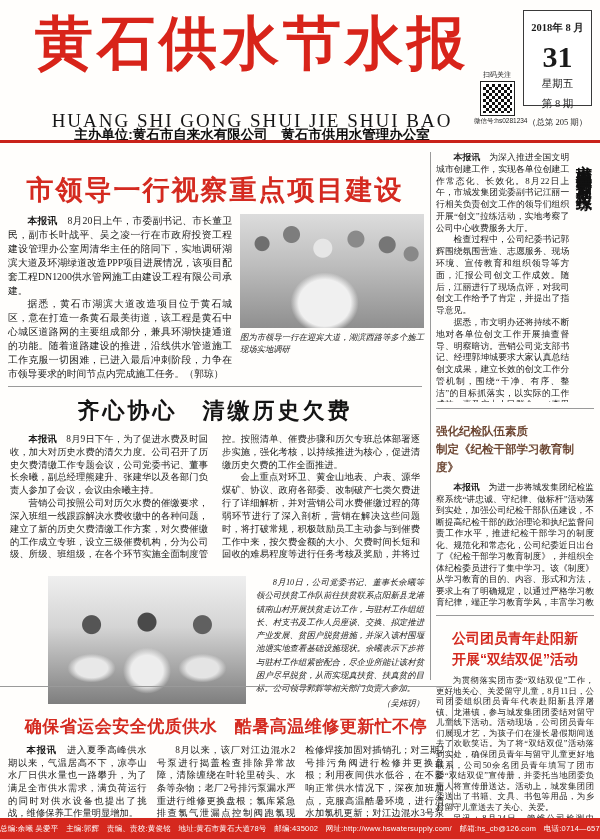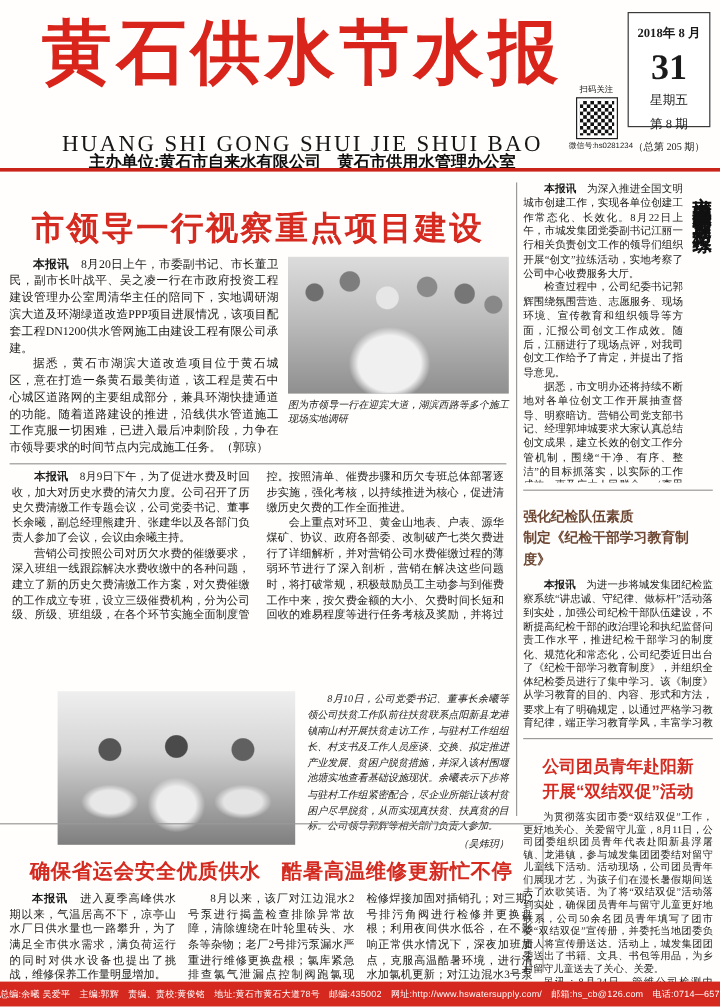--- a/index.html
+++ b/index.html
@@ -189,20 +189,21 @@
         <div class="a1-photo-col">
           <div class="photo photo1"></div>
           <div class="a1-caption">图为市领导一行在迎宾大道，湖滨西路等多个施工现场实地调研</div>
         </div>
       </div>
     </div>
 
     <div class="hrule left-rule1"></div>
 
     <div class="a2">
+      <div class="a2-title">齐心协心　清缴历史欠费</div>
       <div class="a2-cols">
         <p><b class="lead">本报讯</b><span>　8月9日下午，为了促进水费及时回收，加大对历史水费的清欠力度。公司召开了历史欠费清缴工作专题会议，公司党委书记、董事长余曦，副总经理熊建升、张建华以及各部门负责人参加了会议，会议由余曦主持。</span></p>
         <p>营销公司按照公司对历欠水费的催缴要求，深入班组一线跟踪解决水费收缴中的各种问题，建立了新的历史欠费清缴工作方案，对欠费催缴的工作成立专班，设立三级催费机构，分为公司级、所级、班组级，在各个环节实施全面制度管控。按照清单、催费步骤和历欠专班总体部署逐步实施，强化考核，以持续推进为核心，促进清缴历史欠费的工作全面推进。</p>
         <p>会上重点对环卫、黄金山地表、户表、源华煤矿、协议、政府各部委、改制破产七类欠费进行了详细解析，并对营销公司水费催缴过程的薄弱环节进行了深入剖析，营销在解决这些问题时，将打破常规，积极鼓励员工主动参与到催费工作中来，按欠费金额的大小、欠费时间长短和回收的难易程度等进行任务考核及奖励，并将过程管理细化到每项工作任务当中，上下一心促使全员催费工作劲头足、热情高、效率高。（何学璐）</p>
       </div>
     </div>
 
     <div class="ps-row">
       <div class="photo photo2"></div>
       <div class="ps-caption-col">

